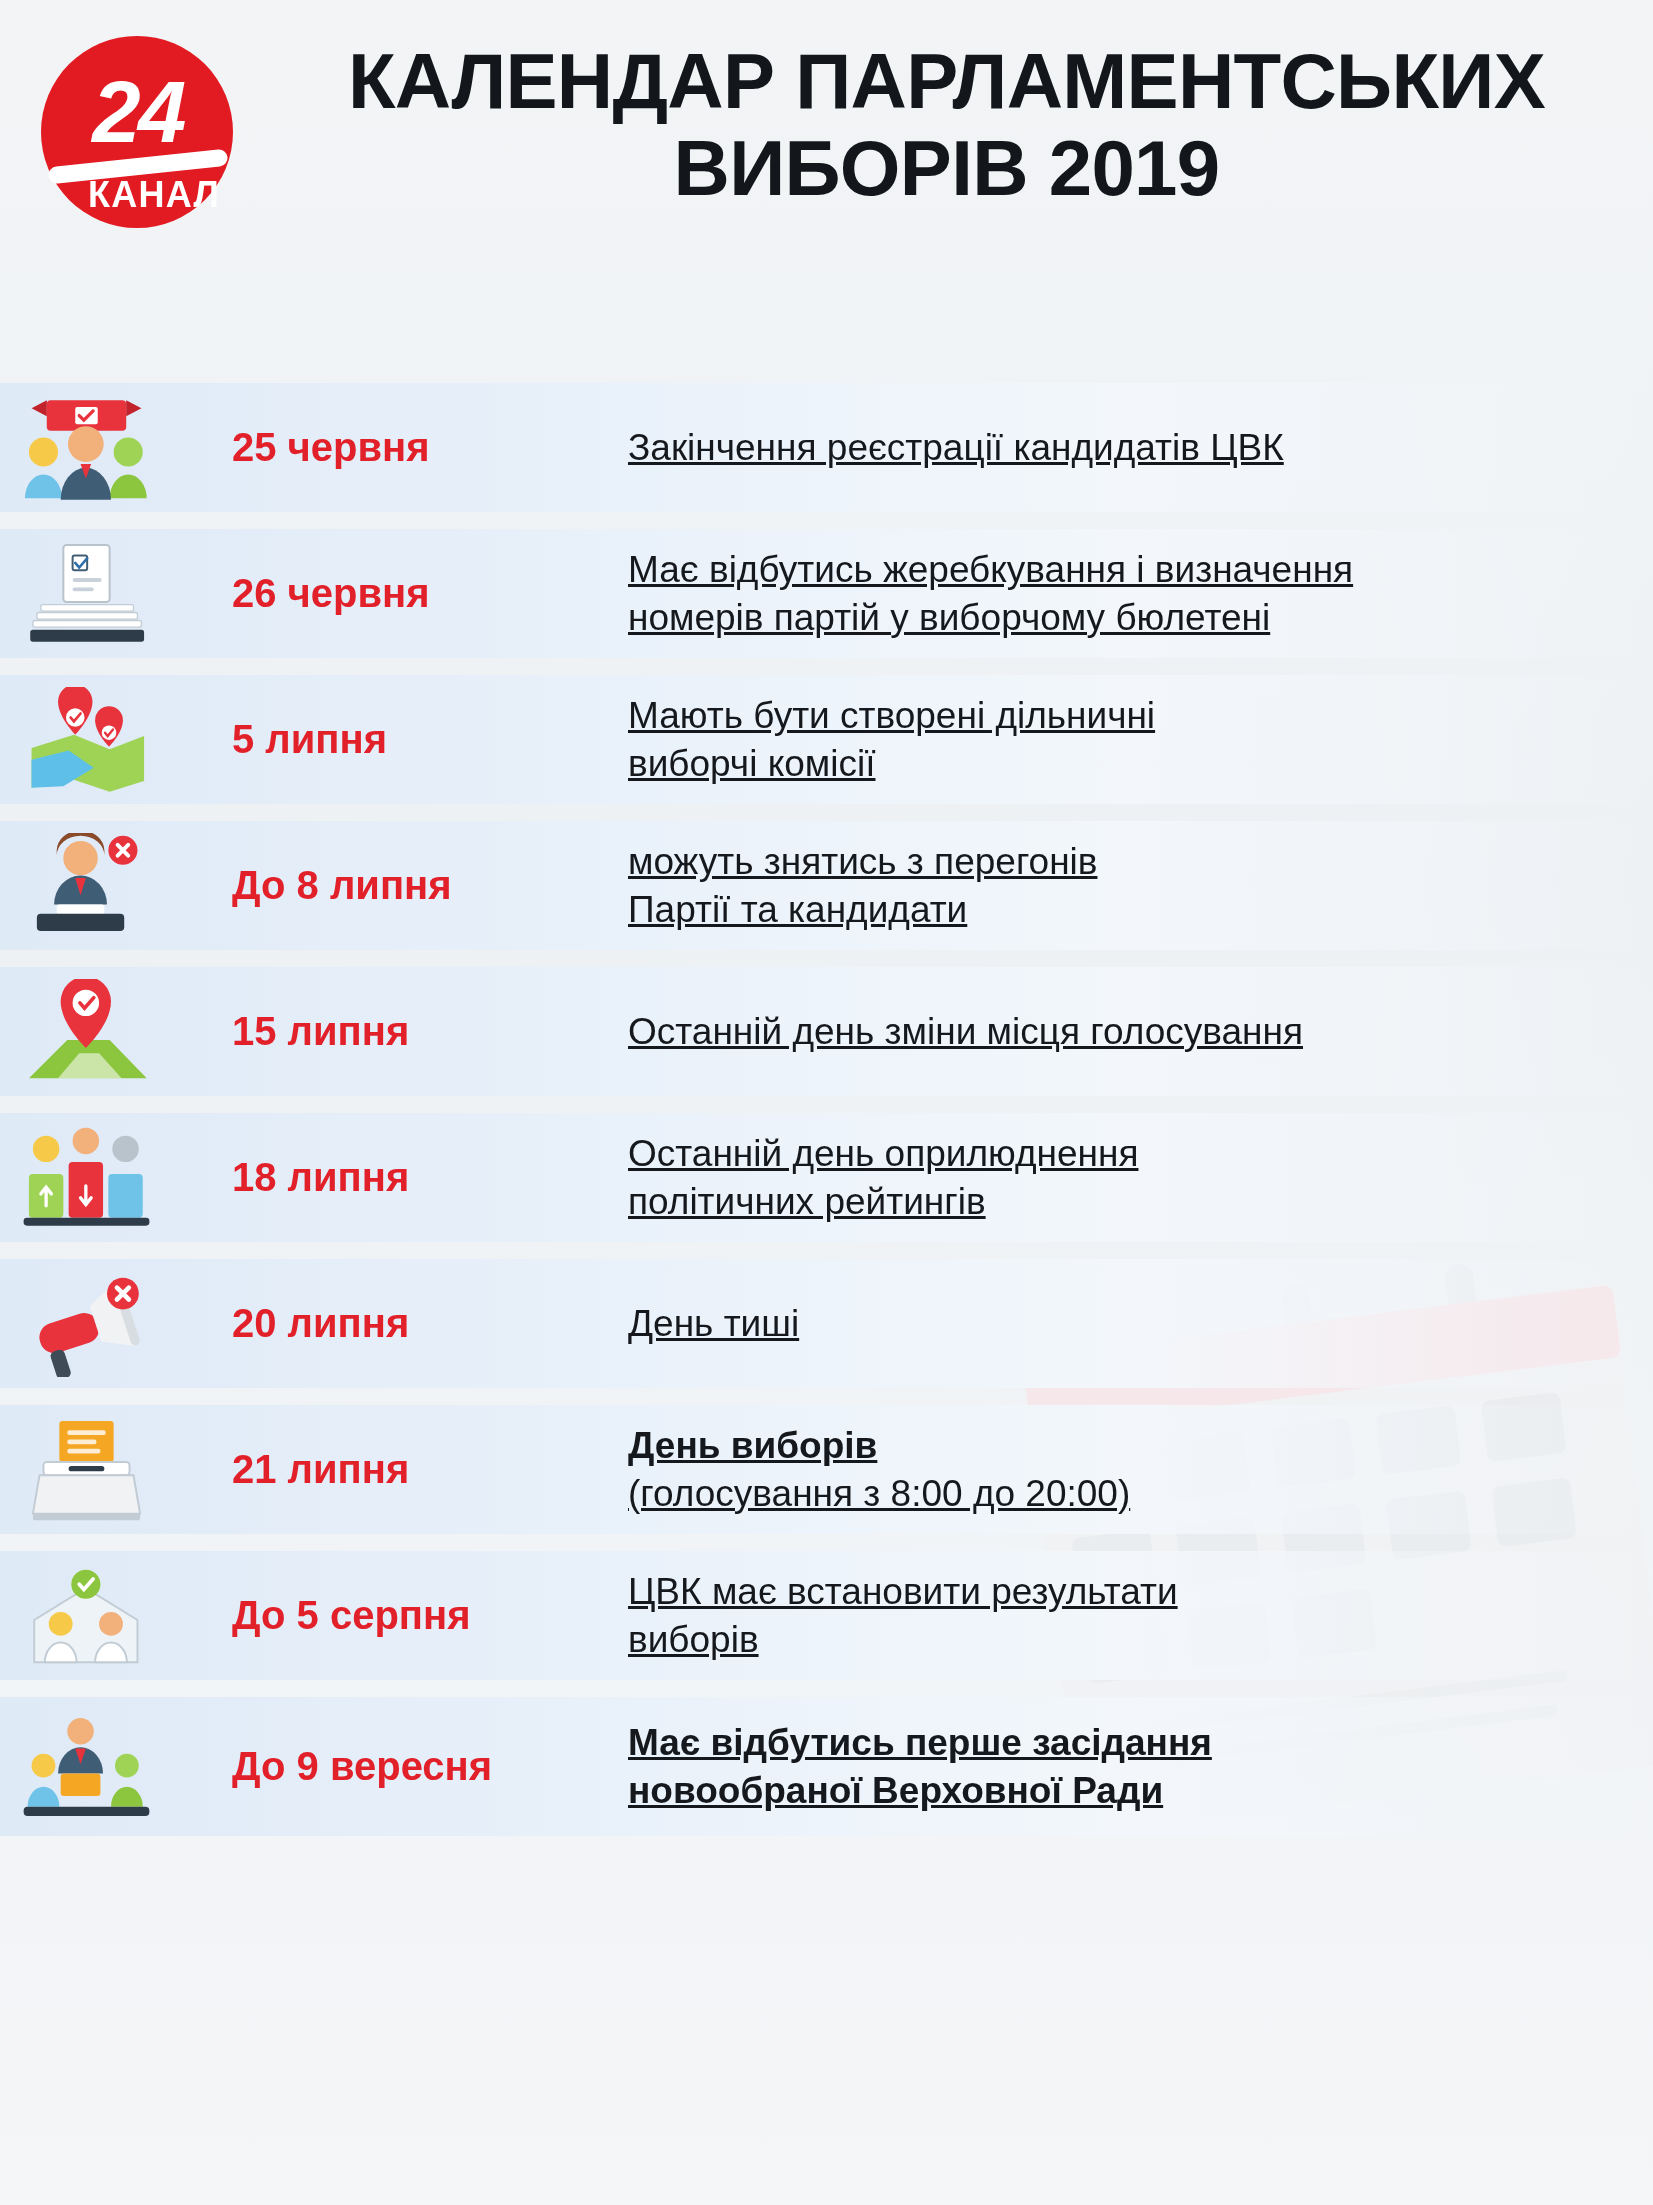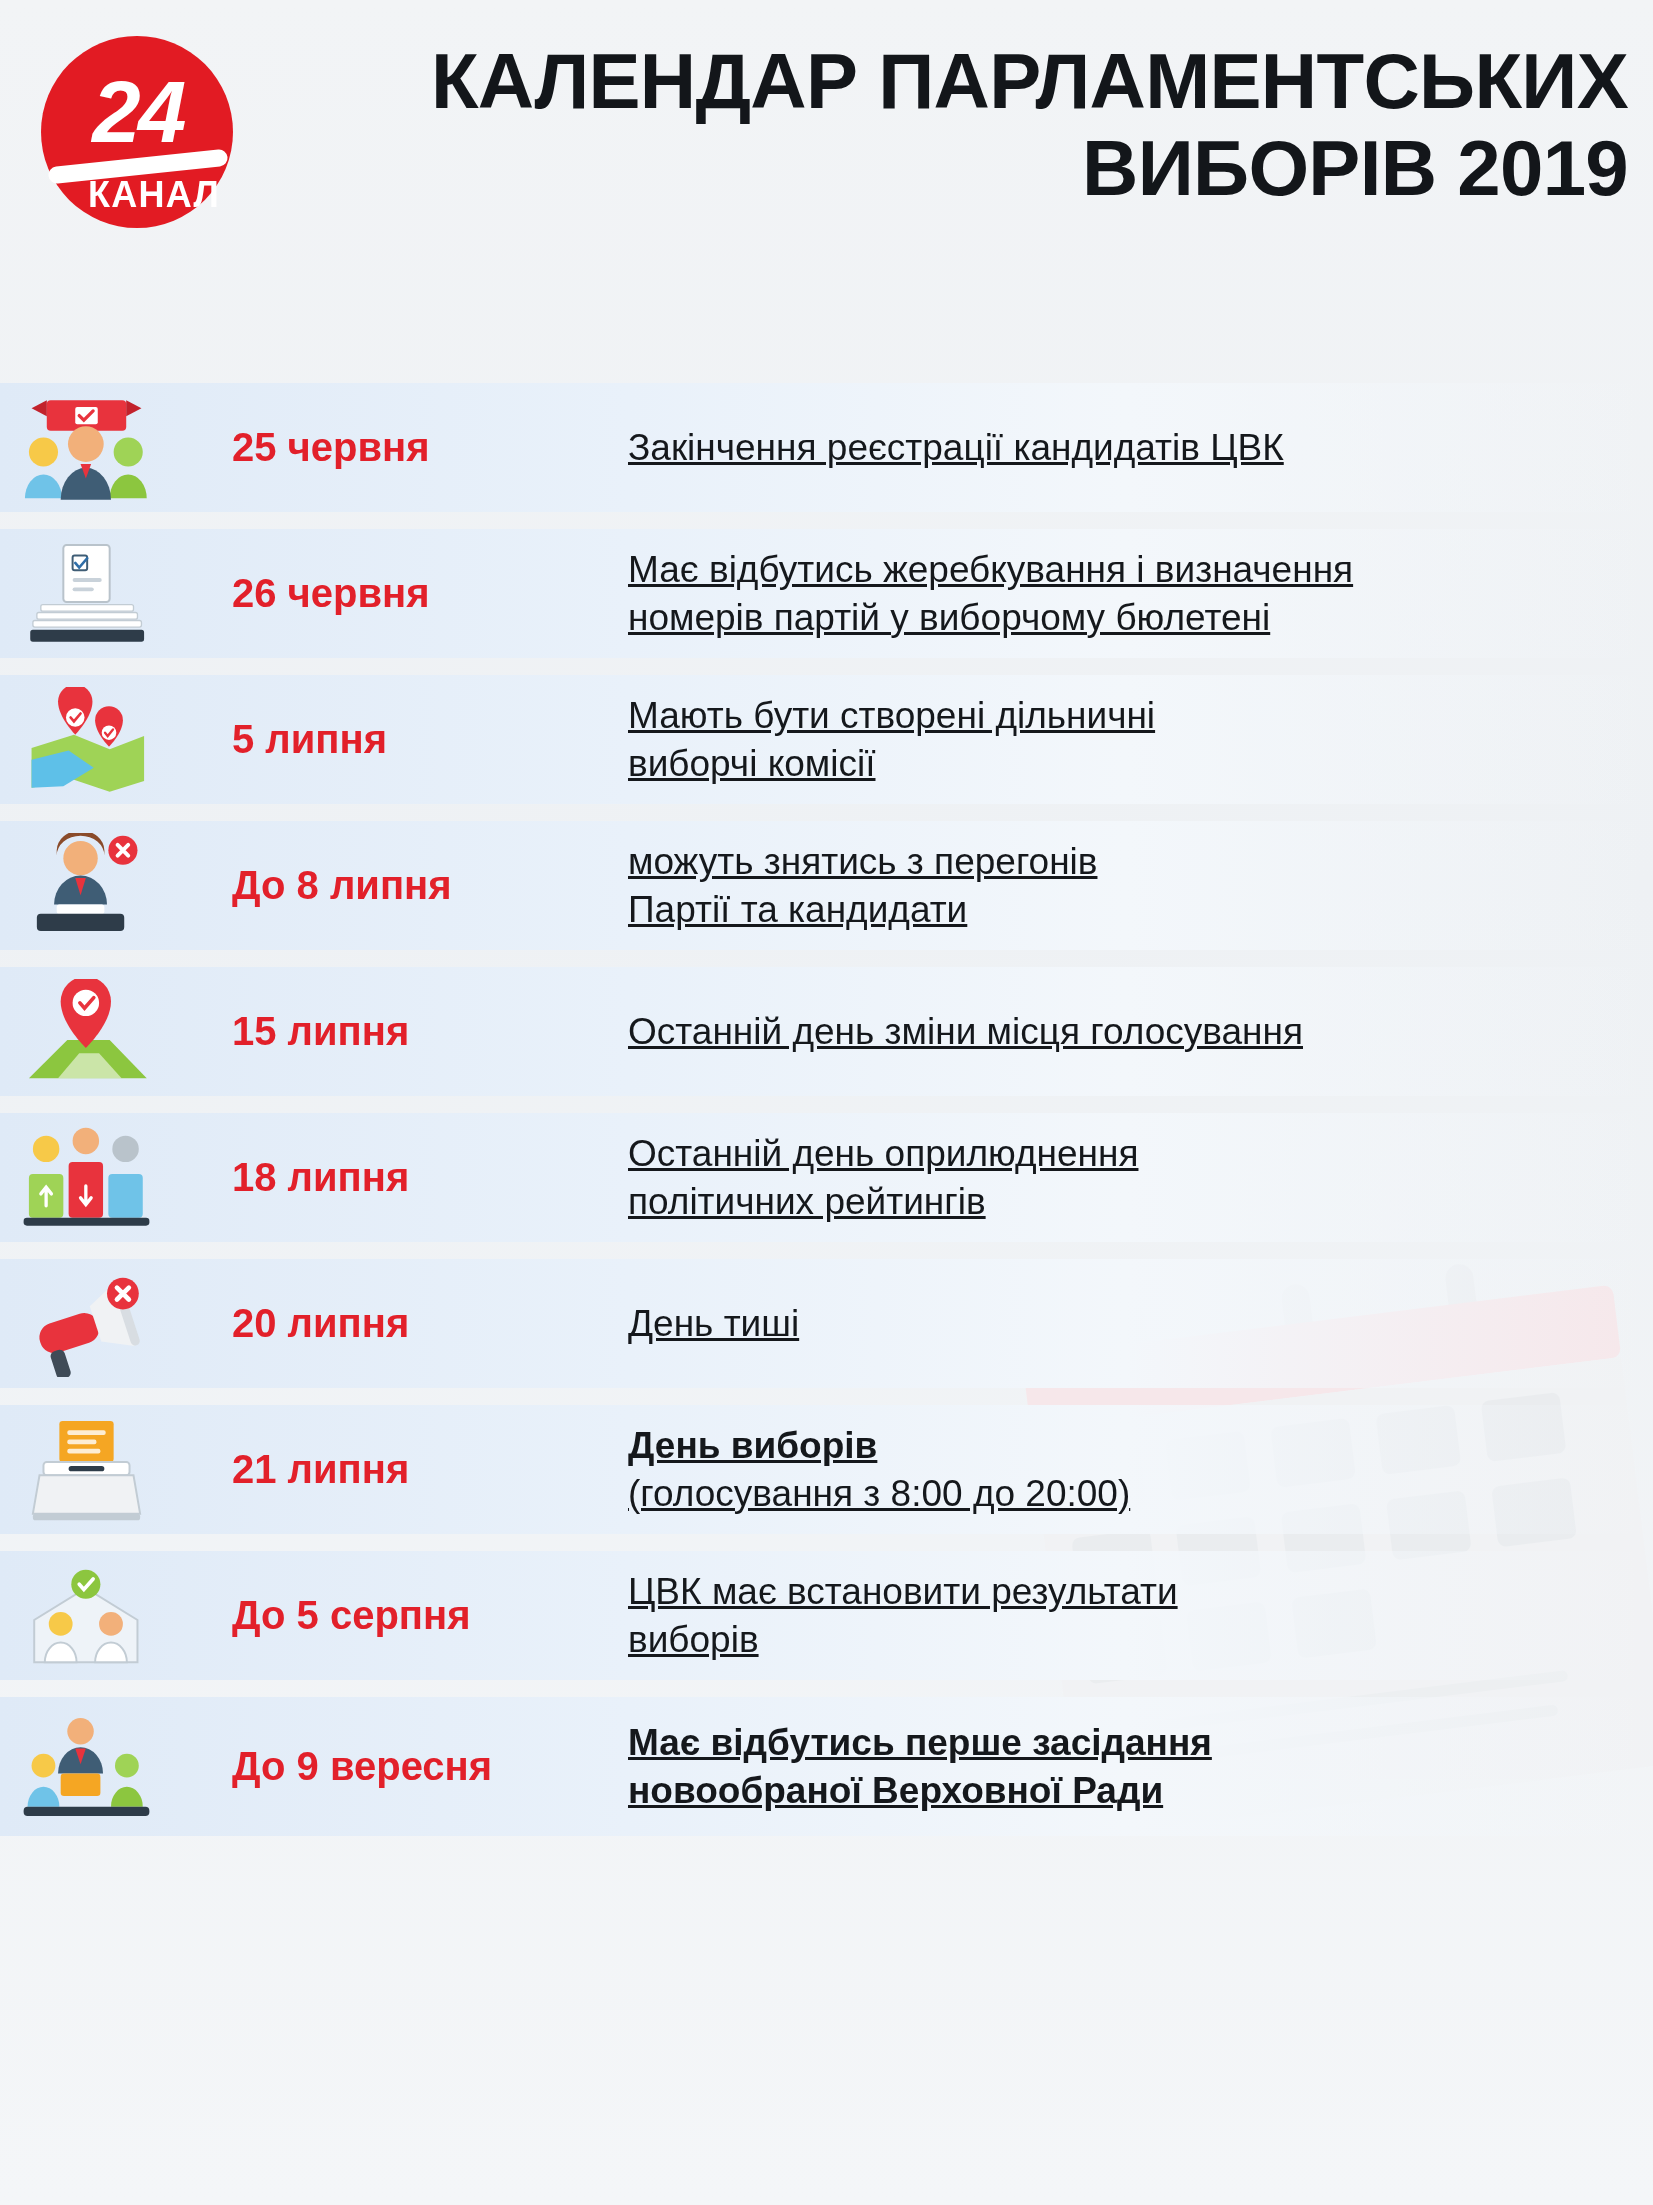--- a/index.html
+++ b/index.html
@@ -115,21 +115,21 @@
   .title {
     position: absolute;
     left: 265px;
     top: 38px;
     width: 1363px;
     color: #13161a;
     font-size: 78px;
     font-weight: bold;
     line-height: 1.12;
     letter-spacing: -0.7px;
-    text-align: right;
+    text-align: center;
   }
 
   
   .rows {
     position: relative;
     margin-top: 165px;
   }
   .row {
     position: relative;
     margin: 0 0 17px 0;

